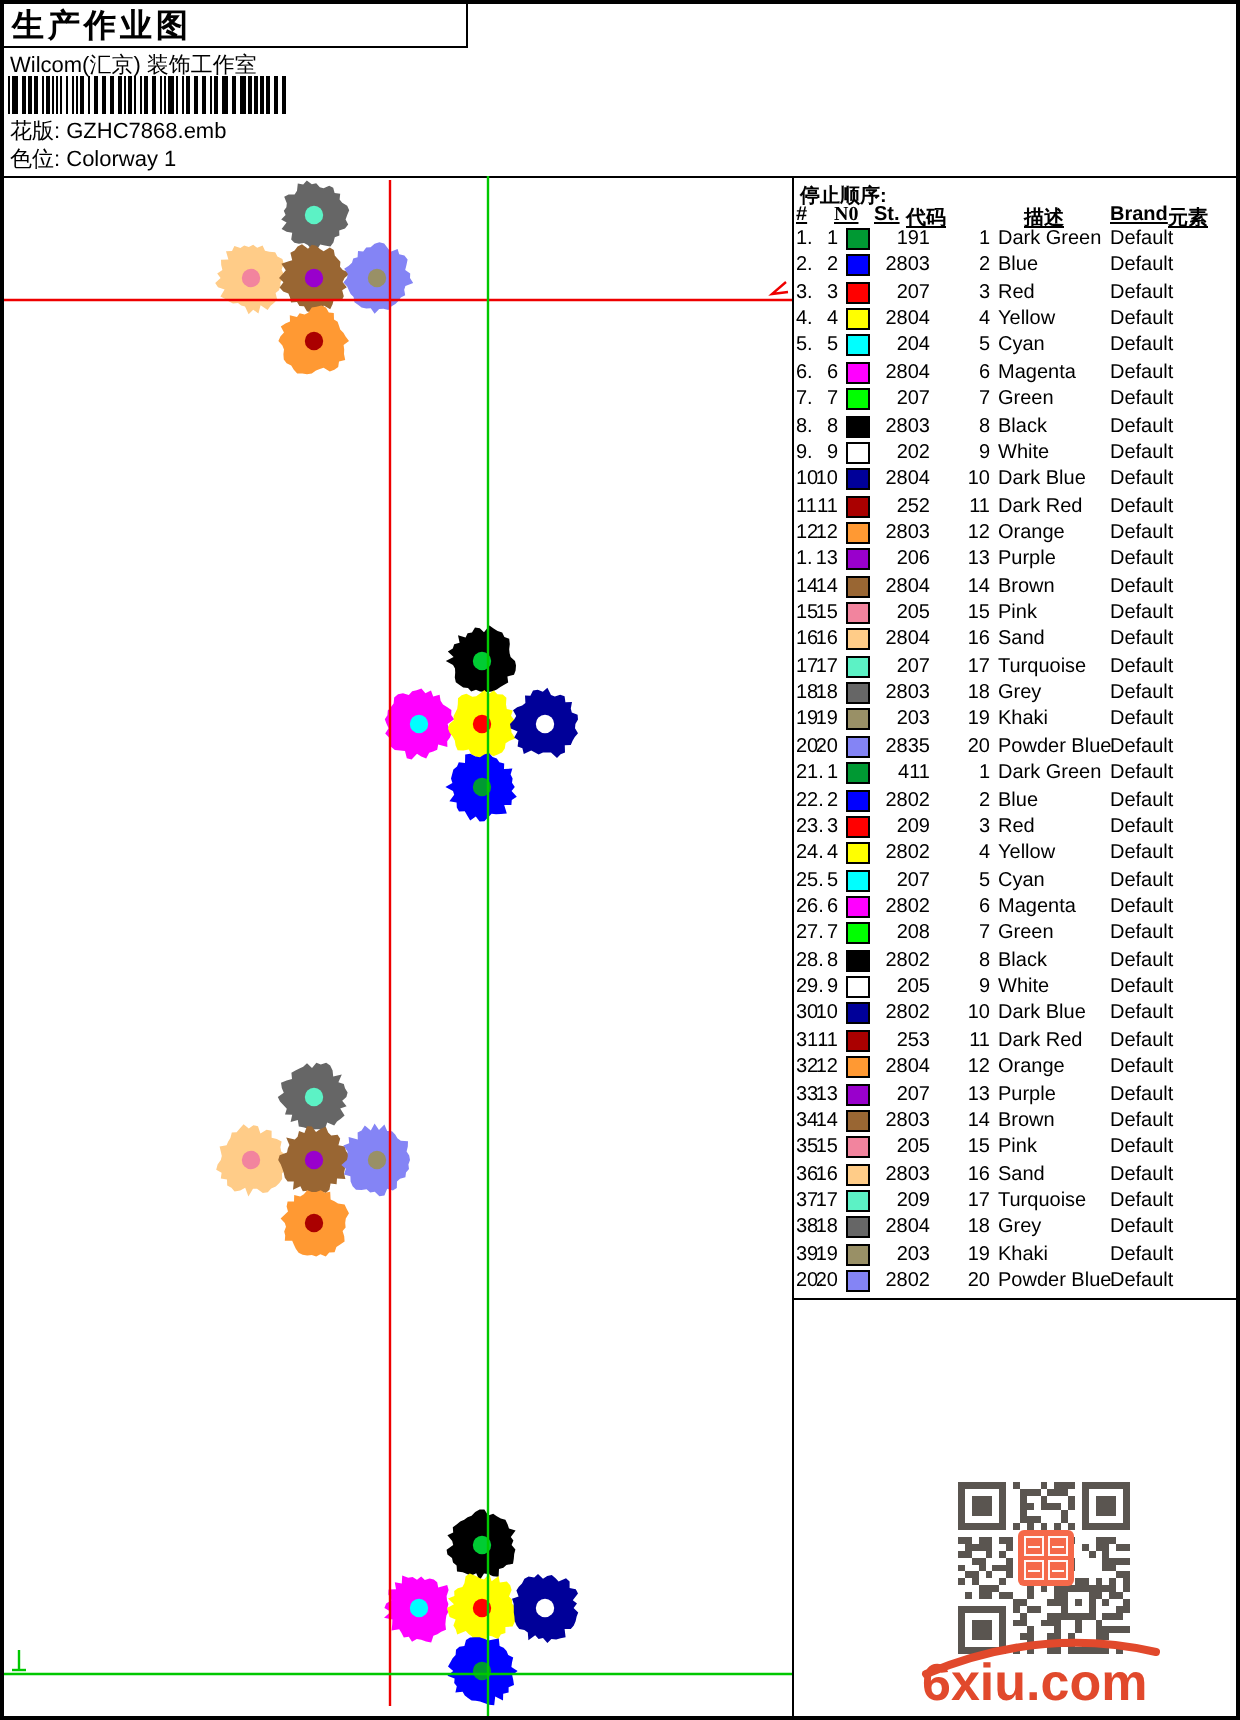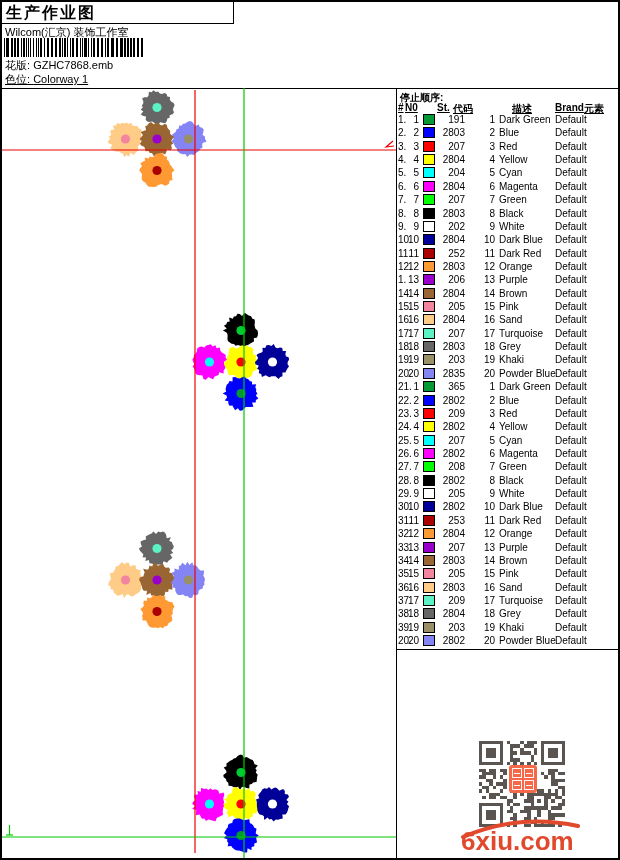--- a/index.html
+++ b/index.html
@@ -7,21 +7,21 @@
         background:#fff;font-family:"Liberation Sans","DejaVu Sans",sans-serif;overflow:hidden;}
 
   
   .header-band{position:absolute;left:0;top:0;width:616px;height:86px;border-bottom:1px solid #000;background:#fff;}
   .title-box{position:absolute;left:0;top:0;width:231px;height:21px;border-right:1px solid #000;border-bottom:1px solid #000;text-align:right;}
   .page-title{position:absolute;left:4px;top:1px;font-size:16px;font-weight:bold;letter-spacing:2px;white-space:nowrap;}
   .studio{position:absolute;left:3px;top:23px;font-size:11px;white-space:nowrap;}
   .barcode{position:absolute;left:1px;top:36px;width:146px;height:19px;}
   .meta-line{position:absolute;left:3px;font-size:11px;white-space:nowrap;}
   #pattern-line{top:56px;}
-  #colorway-line{top:70px;text-decoration:underline;}
+  #colorway-line{top:70px;}
   .info-box{position:absolute;left:531px;top:0;width:85px;height:84px;border-left:1px solid #000;border-bottom:1px solid #000;
             box-sizing:border-box;padding:3px 0 0 3px;font-size:10px;}
   .info-row{height:13.2px;line-height:13.2px;white-space:nowrap;}
 
   
   .design-svg{position:absolute;left:0;top:86px;width:394px;height:770px;}
   .vsep{position:absolute;left:394px;top:86px;height:770px;width:0;border-left:1px solid #000;}
 
   
   .table-panel{position:absolute;left:395px;top:86px;width:221px;height:561px;border-bottom:1px solid #000;font-size:10px;}
@@ -165,21 +165,21 @@
         <line x1="7.5" y1="737" x2="7.5" y2="747" stroke="#00C800" stroke-width="1.2"></line>
         <line x1="4" y1="747" x2="11" y2="747" stroke="#00C800" stroke-width="1.2"></line>
       </g>
   </svg>
   <div class="vsep"></div>
 
   <div class="table-panel">
     <div class="stop-label">停止顺序:</div>
     <div id="thead">
         <div class="th" style="left: 1px;">#</div>
-        <div class="th" style="left: 8px;">N0</div>
+        <div class="th" style="left: 20px; font-family: Liberation Serif, serif;">N0</div>
         <div class="th" style="left: 40px;">St.</div>
         <div class="th" style="left: 56px;">代码</div>
         <div class="th" style="left: 75px; padding-left: 40px;">描述</div>
         <div class="th" style="left: 158px;">Brand</div>
         <div class="th" style="left: 187px;">元素</div>
       </div>
     <div id="rows">
         <div class="trow" style="top: 25px;">
           <div class="tcell c-idx">1.</div>
           <div class="tcell c-n0">1</div>
@@ -357,21 +357,21 @@
           <div class="tcell c-sw" style="background: rgb(132, 132, 245);"></div>
           <div class="tcell c-st">2835</div>
           <div class="tcell c-code">20</div>
           <div class="tcell c-desc">Powder Blue</div>
           <div class="tcell c-brand">Default</div>
         </div>
         <div class="trow" style="top: 292.2px;">
           <div class="tcell c-idx">21.</div>
           <div class="tcell c-n0">1</div>
           <div class="tcell c-sw" style="background: rgb(0, 153, 51);"></div>
-          <div class="tcell c-st">365</div>
+          <div class="tcell c-st">411</div>
           <div class="tcell c-code">1</div>
           <div class="tcell c-desc">Dark Green</div>
           <div class="tcell c-brand">Default</div>
         </div>
         <div class="trow" style="top: 305.56px;">
           <div class="tcell c-idx">22.</div>
           <div class="tcell c-n0">2</div>
           <div class="tcell c-sw" style="background: rgb(0, 0, 255);"></div>
           <div class="tcell c-st">2802</div>
           <div class="tcell c-code">2</div>

